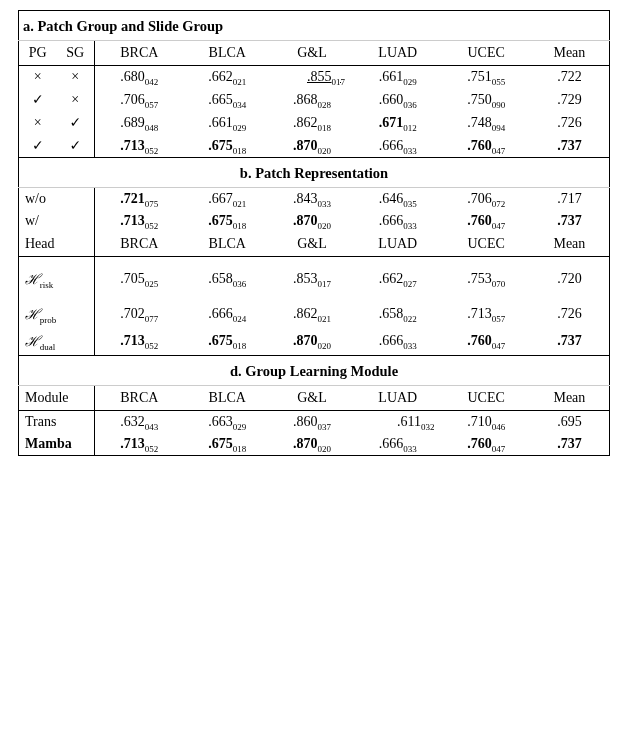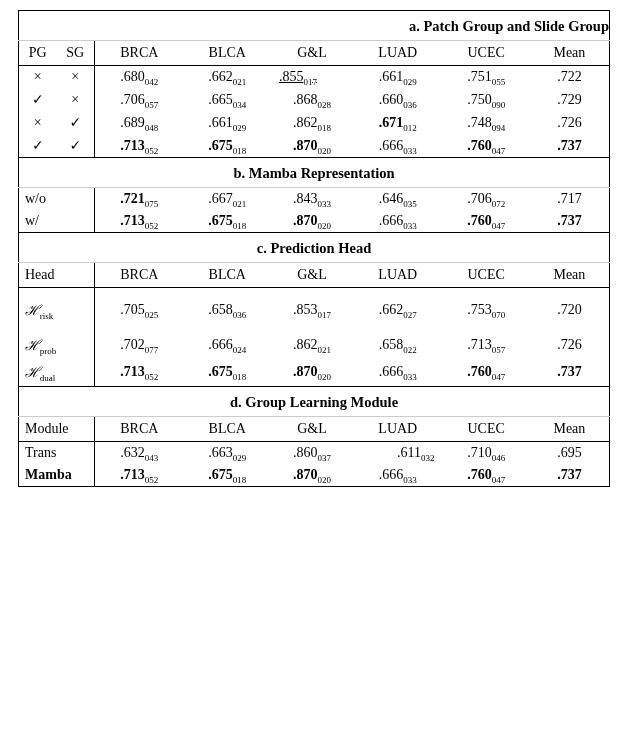--- a/index.html
+++ b/index.html
@@ -23,39 +23,39 @@
       font-weight: normal;
     }
   </style>
 </head>
 <body>
 
 <table class="outer-border">
   <tbody>
 
     <tr>
-      <td colspan="8" style="text-align:right; font-weight:bold; font-size:14.5px; padding:7px 0 5px 13px; border-bottom:1px solid #ccc;">a. Patch Group and Slide Group</td>
+      <td colspan="8" style="text-align:left; font-weight:bold; font-size:14.5px; padding:7px 0 5px 4px; border-bottom:1px solid #ccc;">a. Patch Group and Slide Group</td>
     </tr>
     <tr>
       <td style="padding:4px 6px; text-align:center; font-weight:normal; width:38px; border-bottom:1.5px solid #000;">PG</td>
       <td style="padding:4px 6px; text-align:center; font-weight:normal; width:38px; border-bottom:1.5px solid #000;">SG</td>
       <td style="padding:4px 10px; text-align:center; font-weight:normal; border-bottom:1.5px solid #000; border-left:1px solid #000;">BRCA</td>
       <td style="padding:4px 10px; text-align:center; font-weight:normal; border-bottom:1.5px solid #000;">BLCA</td>
       <td style="padding:4px 10px; text-align:center; font-weight:normal; border-bottom:1.5px solid #000;">G&amp;L</td>
       <td style="padding:4px 10px; text-align:center; font-weight:normal; border-bottom:1.5px solid #000;">LUAD</td>
       <td style="padding:4px 10px; text-align:center; font-weight:normal; border-bottom:1.5px solid #000;">UCEC</td>
       <td style="padding:4px 10px; text-align:center; font-weight:normal; border-bottom:1.5px solid #000;">Mean</td>
     </tr>
 
     <tr>
       <td style="padding:3px 6px; text-align:center;">×</td>
       <td style="padding:3px 6px; text-align:center;">×</td>
       <td style="padding:3px 8px; text-align:center; border-left:1px solid #000;">.680<span class="sub">042</span></td>
       <td style="padding:3px 8px; text-align:center;">.662<span class="sub">021</span></td>
-      <td style="padding:3px 8px; text-align:left;text-decoration:underline;">.855<span class="sub">017</span></td>
+      <td style="padding:3px 8px; text-align:right;text-decoration:underline;">.855<span class="sub">017</span></td>
       <td style="padding:3px 8px; text-align:center;">.661<span class="sub">029</span></td>
       <td style="padding:3px 8px; text-align:center;">.751<span class="sub">055</span></td>
       <td style="padding:3px 8px; text-align:center;">.722</td>
     </tr>
 
     <tr>
       <td style="padding:3px 6px; text-align:center;">✓</td>
       <td style="padding:3px 6px; text-align:center;">×</td>
       <td style="padding:3px 8px; text-align:center; border-left:1px solid #000;">.706<span class="sub">057</span></td>
       <td style="padding:3px 8px; text-align:center;">.665<span class="sub">034</span></td>
@@ -81,21 +81,21 @@
       <td style="padding:3px 6px; text-align:center;">✓</td>
       <td style="padding:3px 8px; text-align:center; font-weight:bold; border-left:1px solid #000;">.713<span class="sub" style="font-weight:normal;">052</span></td>
       <td style="padding:3px 8px; text-align:center; font-weight:bold;">.675<span class="sub" style="font-weight:normal;">018</span></td>
       <td style="padding:3px 8px; text-align:center; font-weight:bold;">.870<span class="sub" style="font-weight:normal;">020</span></td>
       <td style="padding:3px 8px; text-align:center;">.666<span class="sub">033</span></td>
       <td style="padding:3px 8px; text-align:center; font-weight:bold;">.760<span class="sub" style="font-weight:normal;">047</span></td>
       <td style="padding:3px 8px; text-align:center; font-weight:bold;">.737</td>
     </tr>
 
     <tr>
-      <td colspan="8" style="text-align:center; font-weight:bold; font-size:14.5px; padding:7px 0 5px 0; border-top:1.5px solid #000; border-bottom:1px solid #ccc;">b. Mamba Representation</td>
+      <td colspan="8" style="text-align:center; font-weight:bold; font-size:14.5px; padding:7px 0 5px 0; border-top:1.5px solid #000; border-bottom:1px solid #ccc;">b. Patch Representation</td>
     </tr>
 
     <tr>
       <td colspan="2" style="padding:3px 6px; text-align:left;">w/o</td>
       <td style="padding:3px 8px; text-align:center; font-weight:bold; border-left:1px solid #000;">.721<span class="sub" style="font-weight:normal;">075</span></td>
       <td style="padding:3px 8px; text-align:center;">.667<span class="sub">021</span></td>
       <td style="padding:3px 8px; text-align:center;">.843<span class="sub">033</span></td>
       <td style="padding:3px 8px; text-align:center;">.646<span class="sub">035</span></td>
       <td style="padding:3px 8px; text-align:center;">.706<span class="sub">072</span></td>
       <td style="padding:3px 8px; text-align:center;">.717</td>
@@ -104,23 +104,20 @@
     <tr>
       <td colspan="2" style="padding:3px 6px; text-align:left;">w/</td>
       <td style="padding:3px 8px; text-align:center; font-weight:bold; border-left:1px solid #000;">.713<span class="sub" style="font-weight:normal;">052</span></td>
       <td style="padding:3px 8px; text-align:center; font-weight:bold;">.675<span class="sub" style="font-weight:normal;">018</span></td>
       <td style="padding:3px 8px; text-align:center; font-weight:bold;">.870<span class="sub" style="font-weight:normal;">020</span></td>
       <td style="padding:3px 8px; text-align:center;">.666<span class="sub">033</span></td>
       <td style="padding:3px 8px; text-align:center; font-weight:bold;">.760<span class="sub" style="font-weight:normal;">047</span></td>
       <td style="padding:3px 8px; text-align:center; font-weight:bold;">.737</td>
     </tr>
 
-    <tr>
-      <td colspan="8" style="text-align:center; font-weight:bold; font-size:14.5px; padding:7px 0 5px 0; border-top:1.5px solid #000; border-bottom:1px solid #ccc;">c. Prediction Head</td>
-    </tr>
     <tr>
       <td colspan="2" style="padding:4px 6px; text-align:left; font-weight:normal; border-bottom:1.5px solid #000;">Head</td>
       <td style="padding:4px 10px; text-align:center; font-weight:normal; border-bottom:1.5px solid #000; border-left:1px solid #000;">BRCA</td>
       <td style="padding:4px 10px; text-align:center; font-weight:normal; border-bottom:1.5px solid #000;">BLCA</td>
       <td style="padding:4px 10px; text-align:center; font-weight:normal; border-bottom:1.5px solid #000;">G&amp;L</td>
       <td style="padding:4px 10px; text-align:center; font-weight:normal; border-bottom:1.5px solid #000;">LUAD</td>
       <td style="padding:4px 10px; text-align:center; font-weight:normal; border-bottom:1.5px solid #000;">UCEC</td>
       <td style="padding:4px 10px; text-align:center; font-weight:normal; border-bottom:1.5px solid #000;">Mean</td>
     </tr>
 

